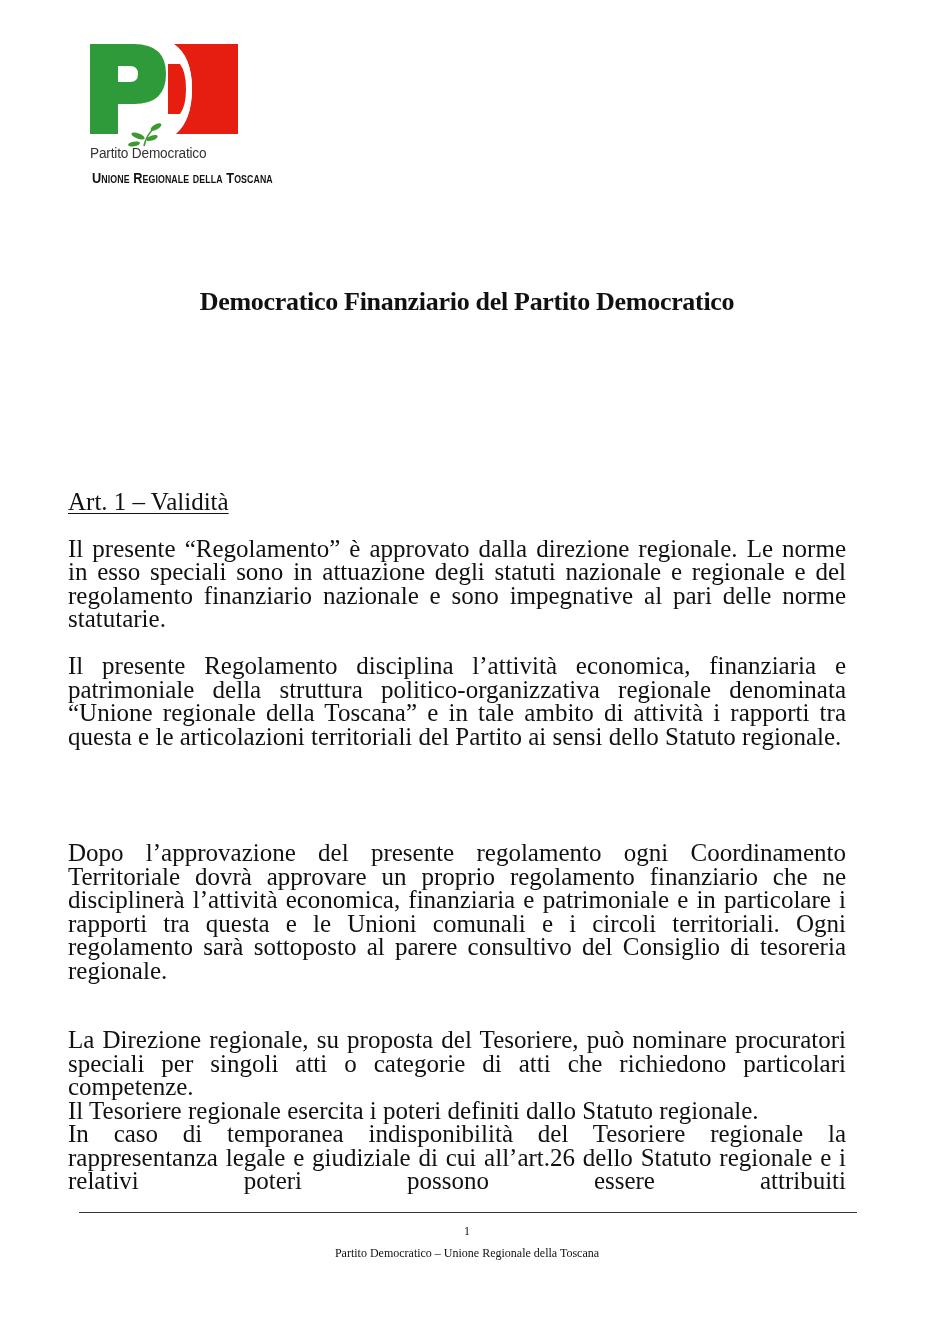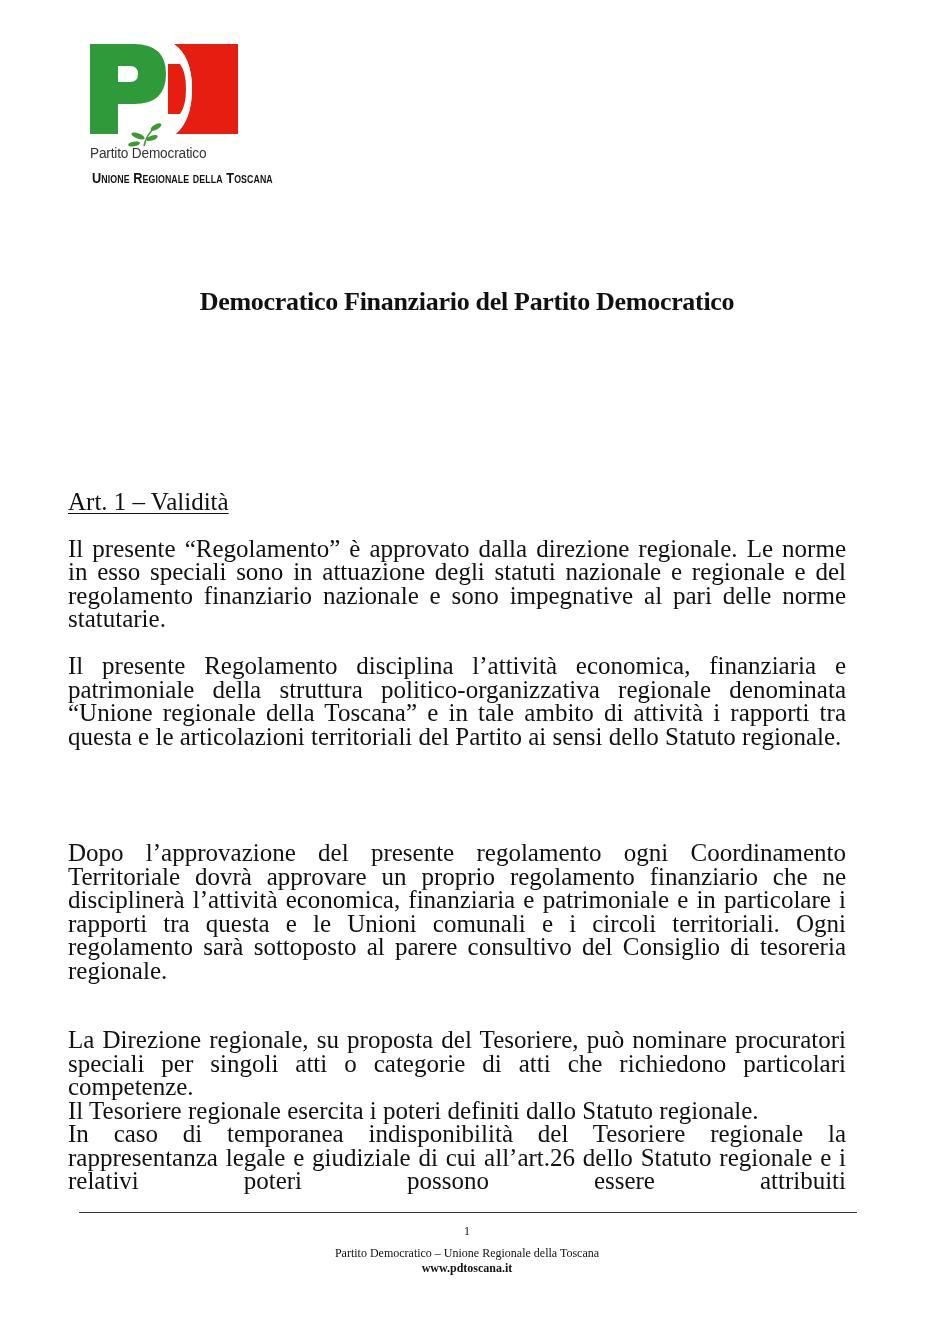--- a/index.html
+++ b/index.html
@@ -168,14 +168,13 @@
     <p>La Direzione regionale, su proposta del Tesoriere, può nominare procuratori speciali per sin­goli atti o categorie di atti che richiedono particolari competenze.</p>
     <p>Il Tesoriere regionale esercita i poteri definiti dallo Statuto regionale.</p>
     <p class="last-justify">In caso di temporanea indisponibilità del Tesoriere regionale la rappresentanza legale e giudi­ziale di cui all’art.26 dello Statuto regionale e i relativi poteri possono essere attribuiti</p>
   </div>
 </section>
 
 <div class="footer-rule"></div>
 <div class="page-number">1</div>
 <div class="footer-lines">
   <div class="line">Partito Democratico – Unione Regionale della Toscana</div>
-  <div class="line web">www.pdtoscana.it</div>
 </div>
 
 </body></html>

